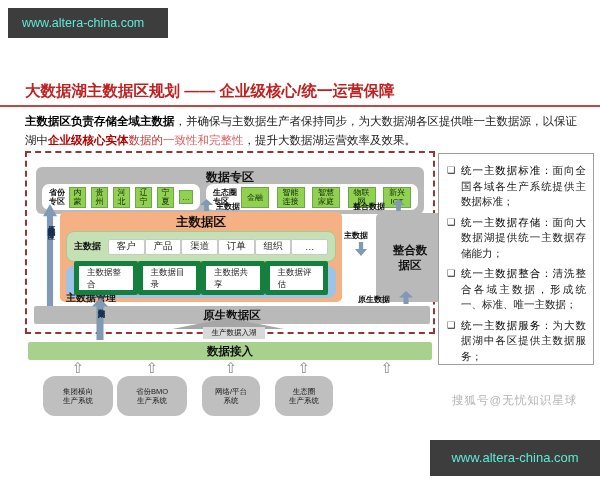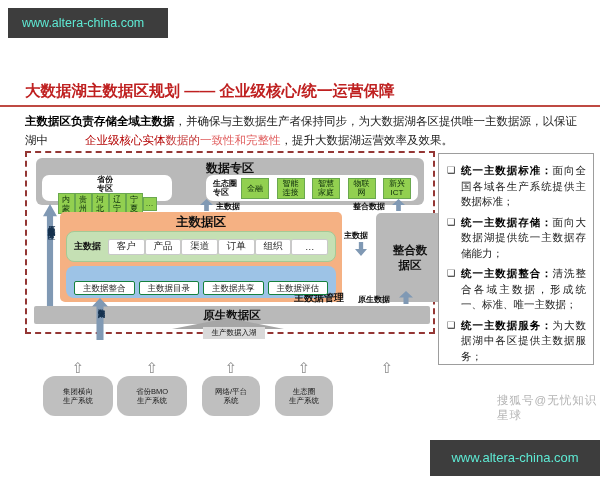--- a/index.html
+++ b/index.html
@@ -10,31 +10,31 @@
 
   .badge { background:#3d3d3d; color:#5eead4; }
   .badge.top { left:8px; top:8px; width:160px; height:30px; line-height:30px; padding-left:14px; font-size:12.5px; }
   .badge.bottom { left:430px; top:440px; width:170px; height:36px; line-height:36px; text-align:center; font-size:13px; }
 
   .page-title { left:25px; top:81px; font-size:15.5px; font-weight:bold; color:#bf2020; white-space:nowrap; }
   .title-rule { left:0; top:105px; width:600px; height:2px; background:#bf4a43; }
 
   .intro { left:25px; top:112px; width:560px; font-size:11.5px; line-height:19px; color:#1a1a1a; }
   .intro .b { font-weight:bold; color:#000; }
-  .intro .rb { font-weight:normal; color:#b30000;margin-left:37px; }
+  .intro .rb { font-weight:bold; color:#b30000; }
   .intro .rm { color:#c23232; }
   .intro .rl { color:#e05c5c; }
 
   .dashed-frame { left:25px; top:151px; width:410px; height:183px; border:2px dashed #943634; }
 
   .zone-gray { background:#b9b9b9; border-radius:6px; }
-  .dz { left:36px; top:158px; width:388px; height:47px; }
+  .dz { left:36px; top:167px; width:388px; height:47px; }
   .dz-title { left:0; top:2px; width:100%; text-align:center; font-size:12px; font-weight:bold; color:#111; }
   .white-box { position:absolute; top:17px; height:26px; background:#ffffff; border-radius:7px; display:flex; align-items:center; padding:0 7px; }
-  .prov-box { left:6px; width:130px;flex-direction:column; }
+  .prov-box { left:6px; width:158px; }
   .eco-box { left:170px; width:212px; }
   .wb-label { font-size:8px; font-weight:bold; line-height:9px; white-space:pre-line; color:#111; flex:0 0 auto; margin-right:4px; }
   .chip-row { flex:1; display:flex; justify-content:space-between; align-items:center; }
   .gchip { background:#92d050; border:1px solid #6aa84f; color:#0c2b0c; font-size:8px; line-height:9px; text-align:center; white-space:pre-line; display:flex; align-items:center; justify-content:center; }
   .prov-box .gchip { width:17px; height:21px; }
   .eco-box .gchip { width:28px; height:21px; }
   .gchip.dots { width:14px; height:14px; }
 
   .varrow { background:#8099b4; }
   .varrow-left { left:43px; top:204px; width:14px; height:103px;
@@ -47,23 +47,23 @@
   .arr-down { background:#8099b4; clip-path:polygon(32% 0,68% 0,68% 50%,100% 50%,50% 100%,0 50%,32% 50%); }
   .flow-label { font-size:8px; font-weight:bold; color:#111; white-space:nowrap; }
 
   .orange-box { left:60px; top:212px; width:282px; height:90px; background:#f5b183; border-radius:5px; }
   .orange-title { left:0; top:2px; width:100%; text-align:center; font-size:12.5px; font-weight:bold; color:#111; }
   .green-inner { position:absolute; left:6px; top:19px; width:270px; height:31px; background:#c5e0b4; border:1px solid #a4c995; border-radius:8px; display:flex; align-items:center; padding:0 7px; }
   .green-label { font-size:9px; font-weight:bold; color:#111; margin-right:7px; flex:0 0 auto; }
   .wchips { flex:1; display:flex; }
   .wchip { flex:1; max-width:42px; height:16px; background:#ffffff; border:1px solid #c9c9c9; border-radius:2px; font-size:9.5px; display:flex; align-items:center; justify-content:center; color:#222; }
   .blue-inner { position:absolute; left:6px; top:54px; width:270px; height:32px; background:#9dc3e6; border-radius:8px; }
-  .blue-title { position:absolute; left:8px; top:1px; width:100%; text-align:right; font-size:10px; font-weight:bold; color:#111;margin-top:24px; }
+  .blue-title { position:absolute; left:0; top:1px; width:100%; text-align:left; font-size:10px; font-weight:bold; color:#111;margin-top:24px; }
   .mgmt-row { position:absolute; left:0; bottom:3px; width:100%; display:flex; justify-content:space-between; padding:0 8px; }
-  .mchip { background:#ffffff; border:1px solid #15803d; border-radius:2px; font-size:8.5px; line-height:12px; padding:0 8px; color:#222; }
+  .mchip { background:#ffffff; border:5px solid #15803d; border-radius:2px; font-size:8.5px; line-height:12px; padding:0 8px; color:#222; }
 
   .integration { left:376px; top:213px; width:68px; height:89px; background:#b9b9b9; border-radius:5px; display:flex; align-items:center; justify-content:center; text-align:center; font-size:11.5px; font-weight:bold; line-height:15px; white-space:pre-line; color:#111; }
 
   .native-bar { left:34px; top:306px; width:396px; height:18px; background:#b9b9b9; text-align:center; font-size:11.5px; font-weight:bold; line-height:18px; color:#111; z-index:2; border-radius:2px; }
 
   .lake-arrow { left:92px; top:298px; width:16px; height:42px; background:#8099b4; z-index:4;
     clip-path:polygon(50% 0,100% 20%,72% 20%,72% 100%,28% 100%,28% 20%,0 20%); }
   .vtext-lake { left:96px; top:303px; font-size:7px; letter-spacing:0.5px; }
 
   .wide-arrow { left:172px; top:318px; width:112px; height:11px; background:#a6a6a6; z-index:3;
@@ -71,23 +71,23 @@
   .wide-label { left:203px; top:327px; width:62px; height:12px; background:#d9d9d9; font-size:7.5px; line-height:12px; text-align:center; color:#111; z-index:6; }
 
   .access-bar { left:28px; top:342px; width:404px; height:18px; background:#a9d18e; text-align:center; font-size:11.5px; font-weight:bold; line-height:18px; color:#111; border-radius:2px; }
 
   .src-arrow { top:360px; font-size:15px; color:#8c8c8c; transform:translateX(-50%); line-height:15px; }
   .pill { top:376px; height:40px; background:#bfbfbf; border-radius:12px; font-size:7.5px; line-height:9px; display:flex; align-items:center; justify-content:center; text-align:center; white-space:pre-line; color:#1a1a1a; }
 
   .panel { left:438px; top:153px; width:156px; height:212px; background:#ffffff; border:1.5px solid #9d9d9d; padding:9px 7px 0 7px; }
   .panel-item { position:relative; padding-left:15px; font-size:10.5px; line-height:15.5px; color:#1a1a1a; margin-bottom:5px; text-align:justify; }
   .panel-item .bullet { position:absolute; left:1px; top:0; font-size:9px; color:#222; }
-  .panel-item .head { font-weight:bold; color:#000; }
-
-  .watermark { left:452px; top:393px; font-size:11.5px; color:#b3b3b3; letter-spacing:1px;margin-left:45px; }
+  .panel-item .head { font-weight:normal; color:#000; }
+
+  .watermark { left:452px; top:393px; font-size:11.5px; color:#b3b3b3; letter-spacing:1px; }
 </style>
 </head>
 <body>
 
 <div class="slide">
 
   <div class="abs badge top">www.altera-china.com</div>
 
   <div class="abs page-title">大数据湖主数据区规划 —— 企业级核心/统一运营保障</div>
   <div class="abs title-rule"></div>
@@ -174,20 +174,21 @@
   <div class="abs arr-up" style="left:399px; top:291px; width:14px; height:13px;"></div>
 
   <div class="abs native-bar">原生数据区</div>
 
   <div class="abs lake-arrow"></div>
   <div class="abs vtext vtext-lake">主数据入湖</div>
 
   <div class="abs wide-arrow"></div>
   <div class="abs wide-label">生产数据入湖</div>
 
+  <div class="abs access-bar">数据接入</div>
 
   <div class="abs src-arrow" style="left:78px;">⇧</div>
   <div class="abs src-arrow" style="left:152px;">⇧</div>
   <div class="abs src-arrow" style="left:231px;">⇧</div>
   <div class="abs src-arrow" style="left:304px;">⇧</div>
   <div class="abs src-arrow" style="left:387px;">⇧</div>
 
   <div class="abs pill" style="left:43px;  width:70px;">集团横向
 生产系统</div>
   <div class="abs pill" style="left:117px; width:70px;">省份BMO

